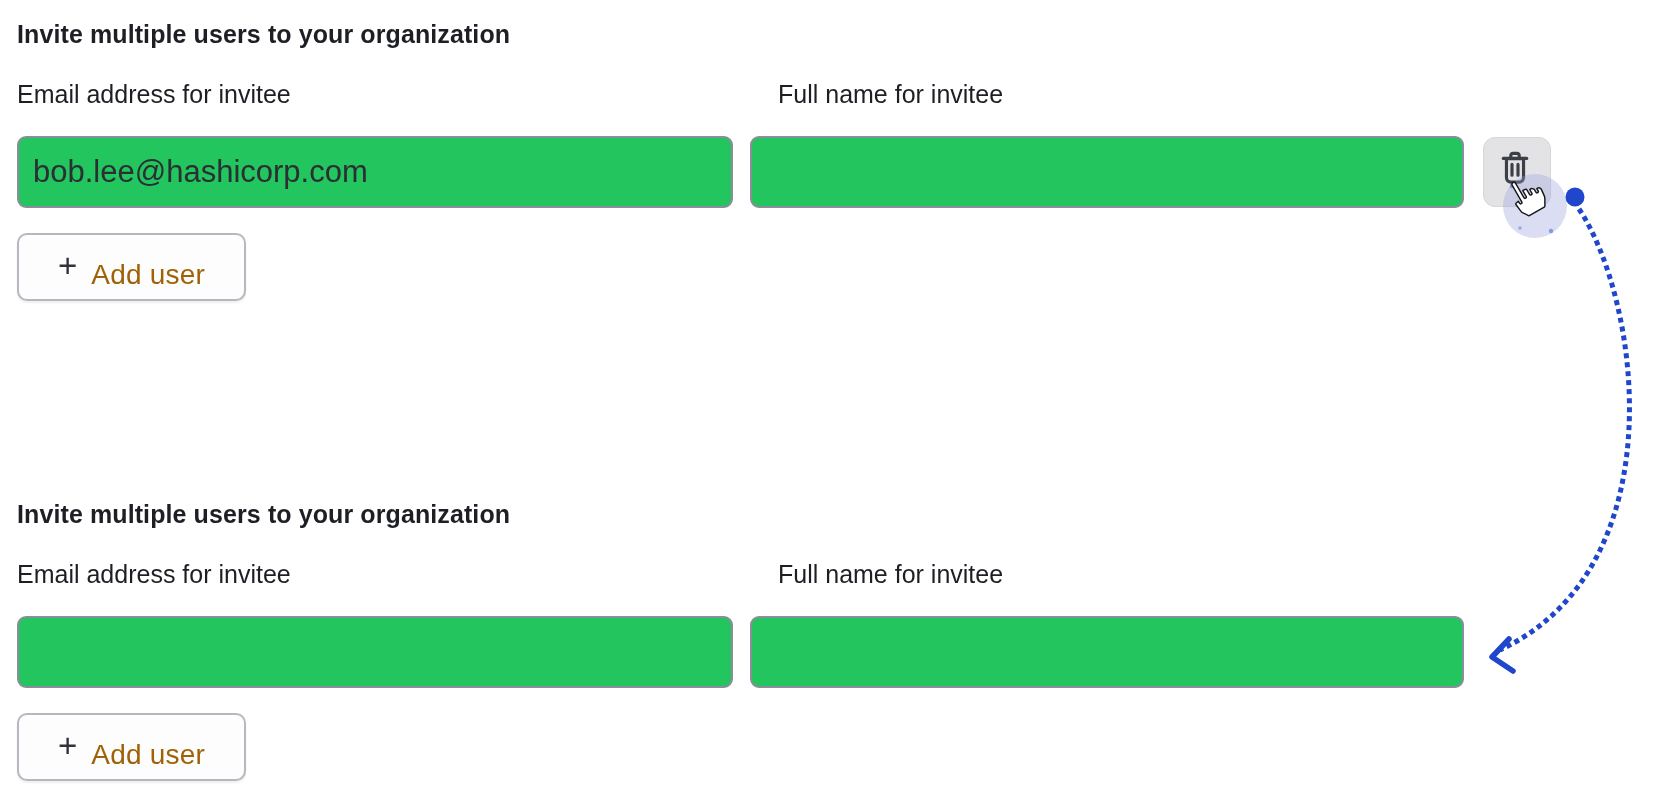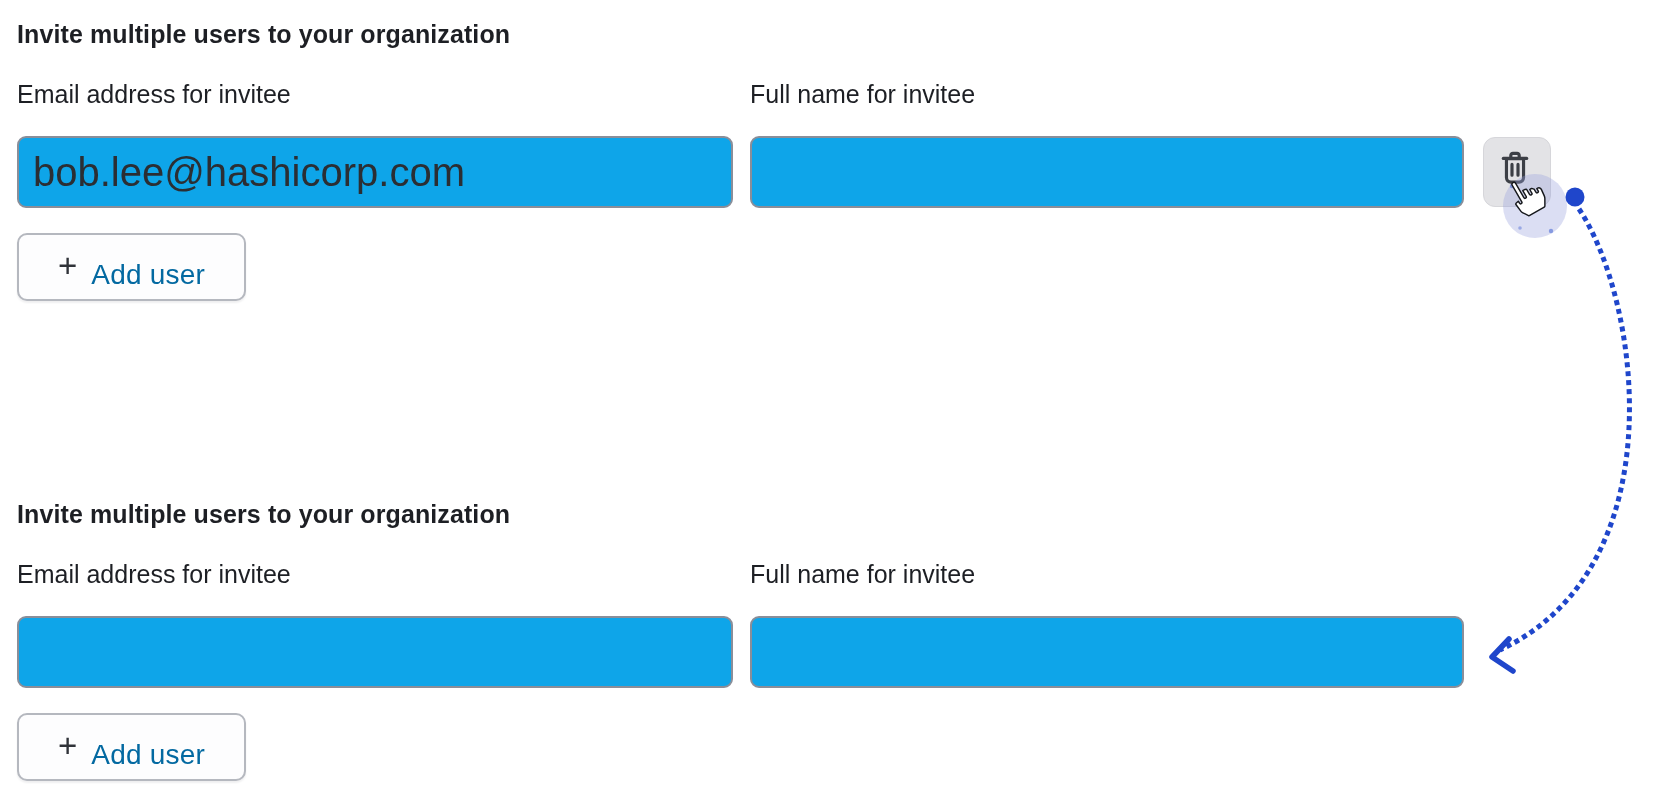--- a/index.html
+++ b/index.html
@@ -12,45 +12,45 @@
   .sec-2{top:480px;}
   .heading{
     position:absolute;left:17px;top:19px;font-size:25px;line-height:30px;
     font-weight:700;color:#1d1f24;letter-spacing:.1px;white-space:nowrap;
   }
   .field-label{
     position:absolute;top:79px;font-size:25px;line-height:30px;
     font-weight:400;color:#1d1f24;white-space:nowrap;
   }
   .label-email{left:17px;}
-  .label-name{left:750px;}
+  .label-name{left:778px;}
   .text-input{
     position:absolute;top:136px;height:72px;box-sizing:border-box;
-    border:2px solid #8a8e99;border-radius:9px;background:#0ea5e9;
+    border:2px solid #8a8e99;border-radius:9px;background:#22c55e;
     font-family:"Liberation Sans","DejaVu Sans",sans-serif;
-    font-size:40px;color:#2b2e33;padding:0 14px;outline:none;
+    font-size:31px;color:#2b2e33;padding:0 14px;outline:none;
   }
   .input-email{left:17px;width:716px;}
   .input-name{left:750px;width:714px;}
   .delete-btn{
     position:absolute;left:1483px;top:137px;width:68px;height:70px;
     background:#e3e3e6;border:1px solid #d6d6da;border-radius:12px;
     box-sizing:border-box;display:flex;align-items:center;justify-content:center;
     padding:0;cursor:pointer;
   }
   .delete-btn svg{margin:-6px 0 0 -4px;}
   .add-btn{
     position:absolute;left:17px;top:233px;width:229px;height:68px;
     box-sizing:border-box;background:#fdfdfe;border:2px solid #b5b8bf;
     border-radius:10px;box-shadow:0 2px 2px rgba(30,33,40,.07);
     display:flex;align-items:center;justify-content:center;gap:14px;
     font-family:"Liberation Sans","DejaVu Sans",sans-serif;cursor:pointer;
   }
   .add-btn .plus{font-size:33px;font-weight:400;color:#303339;line-height:1;margin-top:-3px;}
-  .add-btn .lbl{font-size:28px;font-weight:400;color:#0369a1;letter-spacing:.2px;margin-top:16px;}
+  .add-btn .lbl{font-size:28px;font-weight:400;color:#a16207;letter-spacing:.2px;margin-top:16px;}
   .annotation{position:absolute;left:0;top:0;width:1672px;height:800px;pointer-events:none;}
   .halo{
     position:absolute;left:1503px;top:174px;width:64px;height:64px;border-radius:50%;
     background:rgba(151,160,222,.35);pointer-events:none;
   }
   .cursor-hand{position:absolute;left:1504px;top:176px;transform:rotate(-30deg);pointer-events:none;}
 </style>
 </head>
 <body>
 

